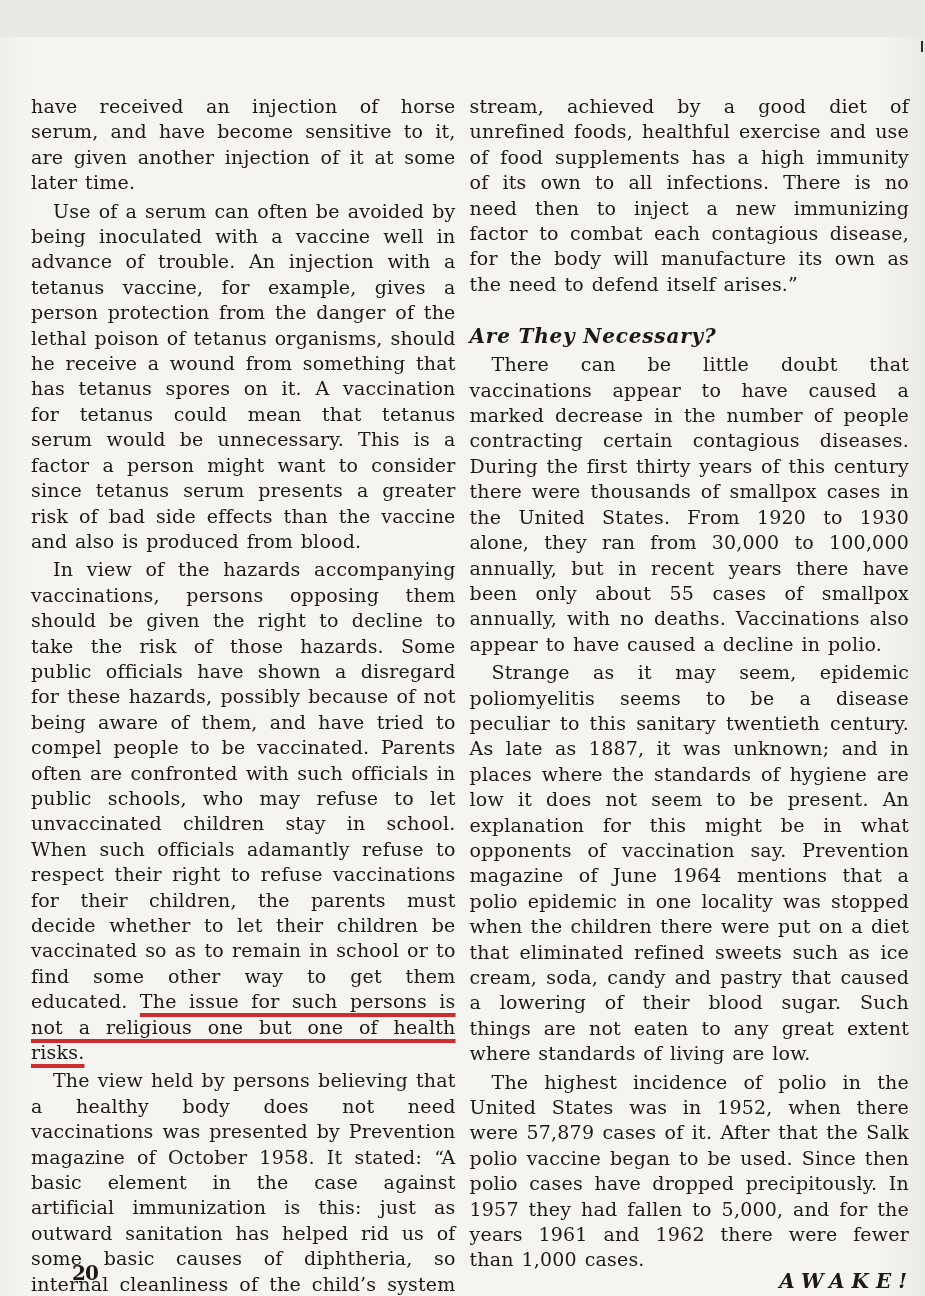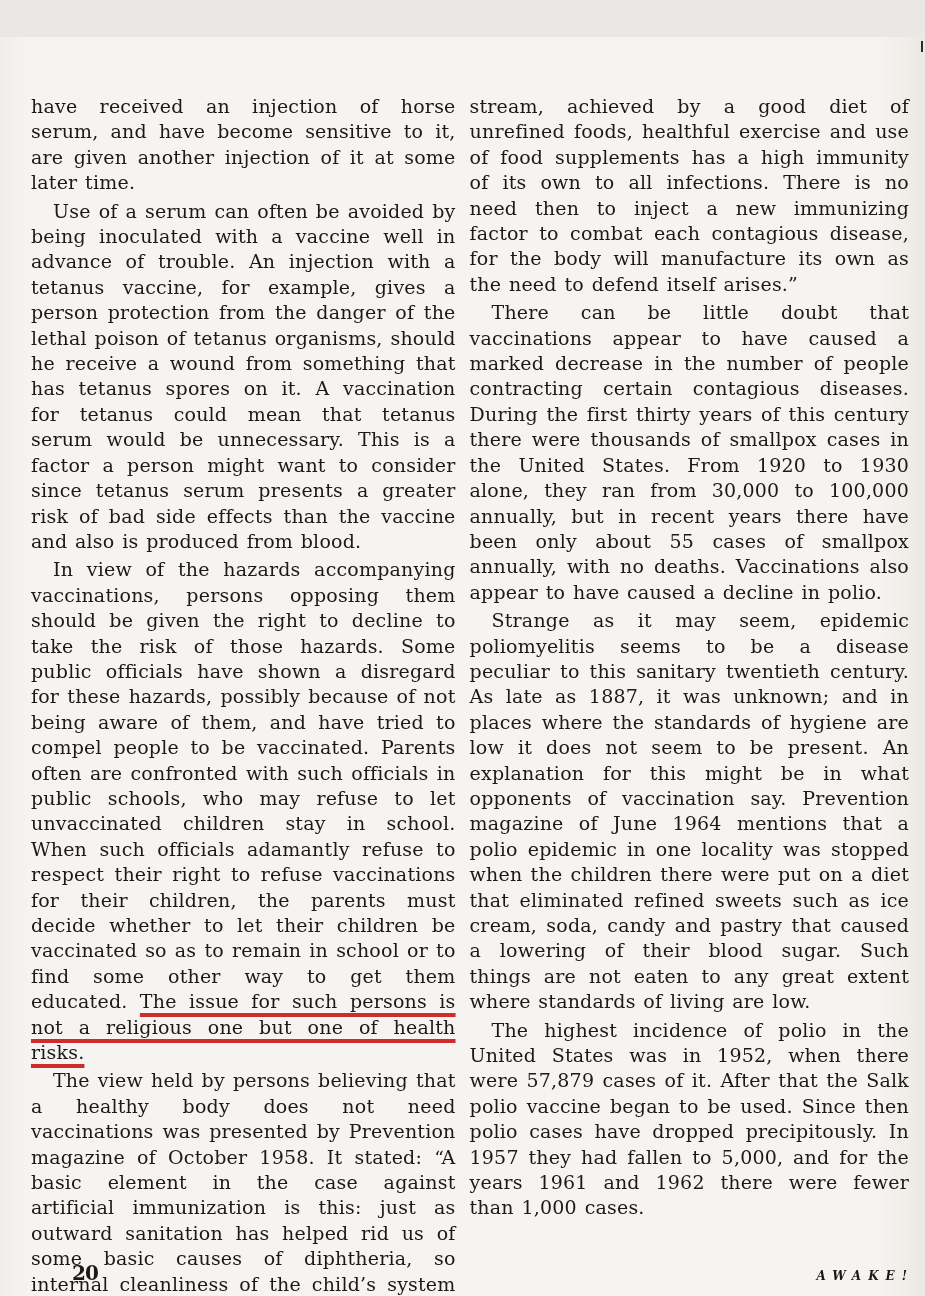--- a/index.html
+++ b/index.html
@@ -58,21 +58,21 @@
     padding: 0 11px 0 72px;
   }
   .page-number {
     font-weight: bold;
     font-size: 20px;
     letter-spacing: -1px;
   }
   .magazine-name {
     font-weight: bold;
     font-style: italic;
-    font-size: 12px;
+    font-size: 20px;
     letter-spacing: 7px;
     margin-top: 8px;
     text-align: right;
   }
   .scan-mark { position: absolute; background: #2f2c29; }
   .scan-mark-top-right { top: 4px; right: 2px; width: 2px; height: 11px; }
   .scan-mark-bottom-right { bottom: 7px; right: 19px; width: 4px; height: 7px; }
 </style>
 </head>
 <body>
@@ -80,20 +80,21 @@
 <div class="page">
   <div class="columns">
     <div class="column column-left" id="left-column">
         <p class="para"><span>have received an injection of horse serum, and have become sensitive to it, are given another injection of it at some later time.</span></p>
         <p class="para indent"><span>Use of a serum can often be avoided by being inoculated with a vaccine well in advance of trouble. An injection with a tetanus vaccine, for example, gives a person protection from the danger of the lethal poison of tetanus organisms, should he receive a wound from something that has tetanus spores on it. A vaccination for tetanus could mean that tetanus serum would be unnecessary. This is a factor a person might want to consider since tetanus serum presents a greater risk of bad side effects than the vaccine and also is produced from blood.</span></p>
         <p class="para indent"><span>In view of the hazards accompanying vaccinations, persons opposing them should be given the right to decline to take the risk of those hazards. Some public officials have shown a disregard for these hazards, possibly because of not being aware of them, and have tried to compel people to be vaccinated. Parents often are confronted with such officials in public schools, who may refuse to let unvaccinated children stay in school. When such officials adamantly refuse to respect their right to refuse vaccinations for their children, the parents must decide whether to let their children be vaccinated so as to remain in school or to find some other way to get them educated. </span><span class="red-underline" style="text-decoration-color: rgb(205, 45, 45);">The issue for such persons is not a religious one but one of health risks.</span></p>
         <p class="para indent"><span>The view held by persons believing that a healthy body does not need vaccinations was presented by </span><span class="italic">Prevention</span><span> magazine of October 1958. It stated: “A basic element in the case against artificial immunization is this: just as outward sanitation has helped rid us of some basic causes of diphtheria, so internal cleanliness of the child’s system would surely take care of the rest of the problem. A clean and healthy blood-</span></p>
       </div>
     <div class="column column-right" id="right-column">
         <p class="para"><span>stream, achieved by a good diet of unrefined foods, healthful exercise and use of food supplements has a high immunity of its own to all infections. There is no need then to inject a new immunizing factor to combat each contagious disease, for the body will manufacture its own as the need to defend itself arises.”</span></p>
+        <h2 class="section-heading">Are They Necessary?</h2>
         <p class="para indent"><span>There can be little doubt that vaccinations appear to have caused a marked decrease in the number of people contracting certain contagious diseases. During the first thirty years of this century there were thousands of smallpox cases in the United States. From 1920 to 1930 alone, they ran from 30,000 to 100,000 annually, but in recent years there have been only about 55 cases of smallpox annually, with no deaths. Vaccinations also appear to have caused a decline in polio.</span></p>
         <p class="para indent"><span>Strange as it may seem, epidemic poliomyelitis seems to be a disease peculiar to this sanitary twentieth century. As late as 1887, it was unknown; and in places where the standards of hygiene are low it does not seem to be present. An explanation for this might be in what opponents of vaccination say. </span><span class="italic">Prevention</span><span> magazine of June 1964 mentions that a polio epidemic in one locality was stopped when the children there were put on a diet that eliminated refined sweets such as ice cream, soda, candy and pastry that caused a lowering of their blood sugar. Such things are not eaten to any great extent where standards of living are low.</span></p>
         <p class="para indent"><span>The highest incidence of polio in the United States was in 1952, when there were 57,879 cases of it. After that the Salk polio vaccine began to be used. Since then polio cases have dropped precipitously. In 1957 they had fallen to 5,000, and for the years 1961 and 1962 there were fewer than 1,000 cases.</span></p>
       </div>
   </div>
 
   <div class="footer">
     <span class="page-number">20</span>
     <span class="magazine-name">AWAKE!</span>
   </div>

